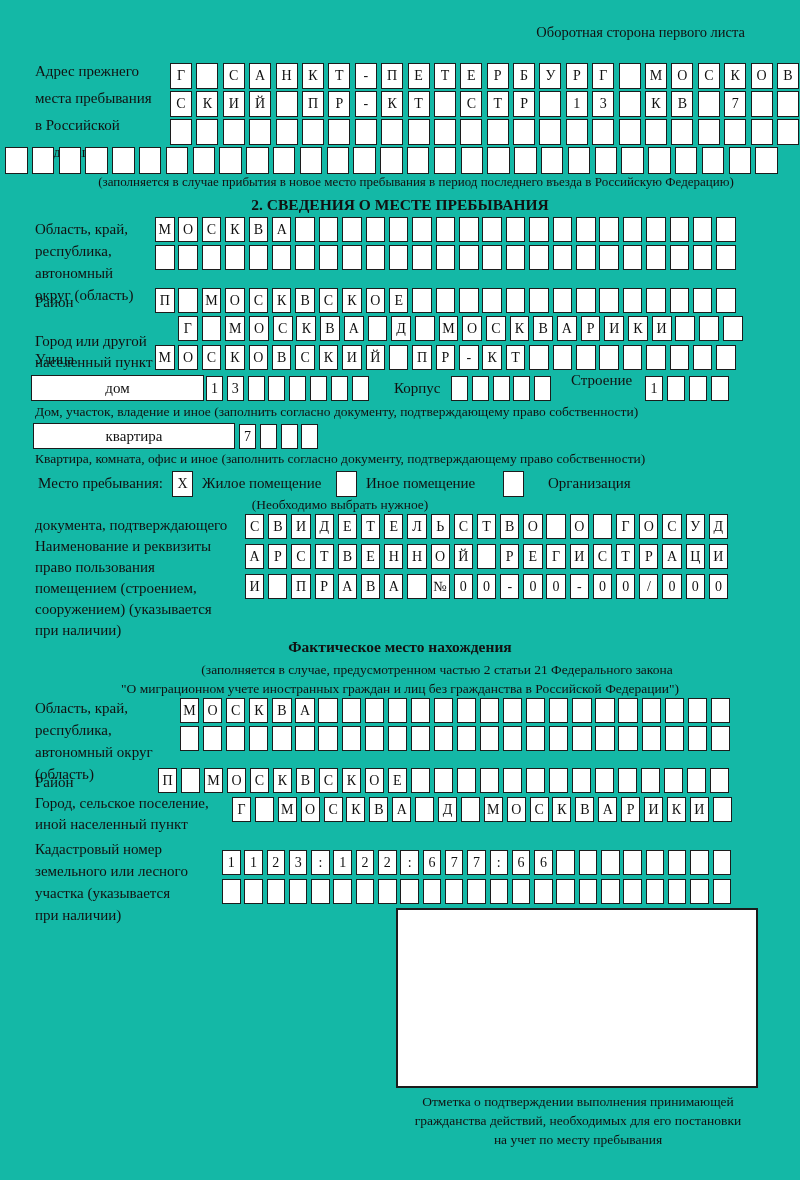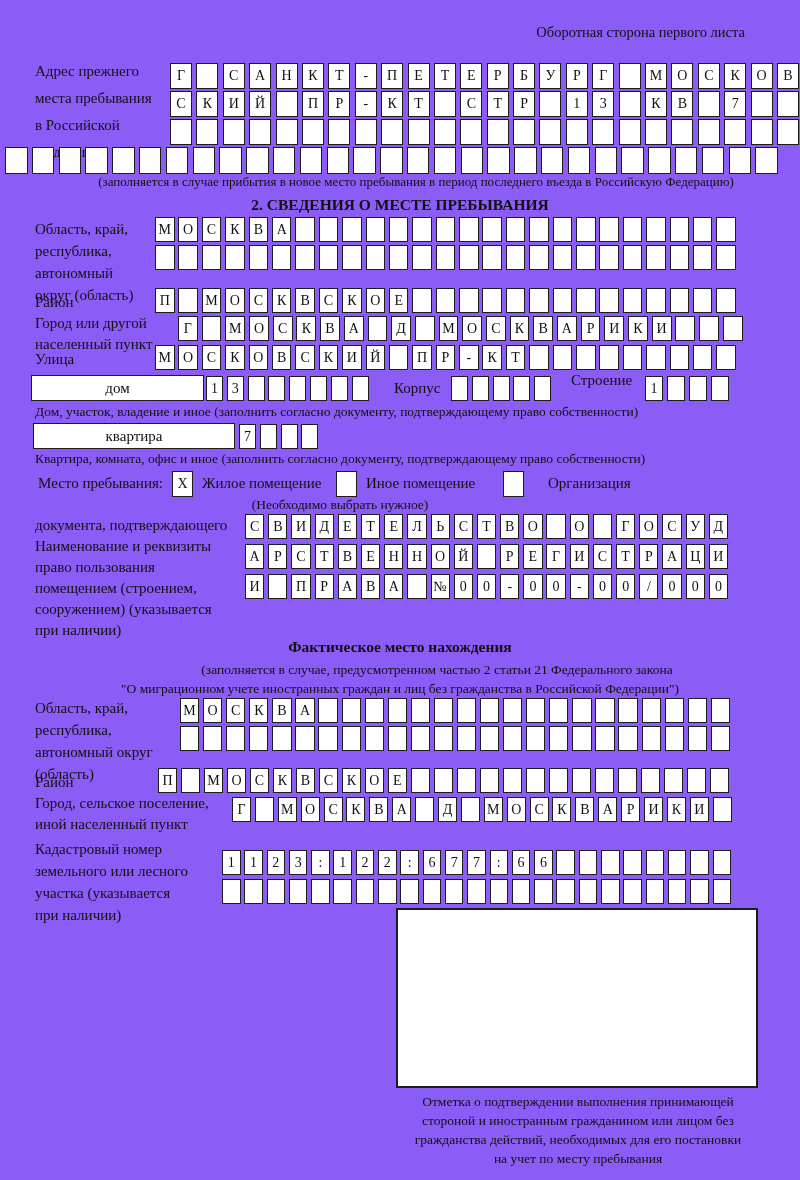--- a/index.html
+++ b/index.html
@@ -1,17 +1,17 @@
 <!DOCTYPE html>
 <html><head>
 <meta charset="utf-8">
 <style>
   html,body { margin:0; padding:0; background:#ffffff; }
   .page {
-    position:relative; width:800px; height:1180px; background:#8b5cf6;
+    position:relative; width:800px; height:1180px; background:#14b8a6;
     font-family:"Liberation Serif", "DejaVu Serif", serif; color:#111;
     overflow:hidden;
   }
   .abs { position:absolute; }
   .lbl { font-size:15px; line-height:27px; color:#111; }
   .lbl.tight { line-height:21px; }
   .lbl.mid { line-height:22px; }
   .note { font-size:13px; text-align:center; width:100%; }
   .note-l { font-size:13.5px; }
   .sec-title { font-size:15.5px; font-weight:bold; text-align:center; width:100%; }
@@ -241,21 +241,21 @@
       <span class="cell"></span>
       <span class="cell"></span>
       <span class="cell"></span>
       <span class="cell"></span>
       <span class="cell"></span>
       <span class="cell"></span>
       <span class="cell"></span>
       <span class="cell"></span>
     </div>
 
-  <div class="abs" style="left:35px; top:313px;">
+  <div class="abs" style="left:35px; top:331px;">
     <div class="lbl tight">Город или другой</div>
     <div class="lbl tight">населенный пункт</div>
   </div>
   <div class="abs cellrow" style="left:178px; top:316px; --cw:17.8px; --ch:23px; --cg:3.9px;">
       <span class="cell">Г</span>
       <span class="cell"></span>
       <span class="cell">М</span>
       <span class="cell">О</span>
       <span class="cell">С</span>
       <span class="cell">К</span>
@@ -612,18 +612,17 @@
       <span class="cell"></span>
       <span class="cell"></span>
       <span class="cell"></span>
       <span class="cell"></span>
       <span class="cell"></span>
     </div>
 
   <div class="abs stampbox" style="left:396px; top:908px; width:358px; height:176px;"></div>
   <div class="abs caption" style="left:380px; top:1092px; width:396px;">
     <div>Отметка о подтверждении выполнения принимающей</div>
-    <div>стороной и иностранным гражданином или лицом без</div>
     <div>гражданства действий, необходимых для его постановки</div>
     <div>на учет по месту пребывания</div>
   </div>
 
 </div>
 
 </body></html>

